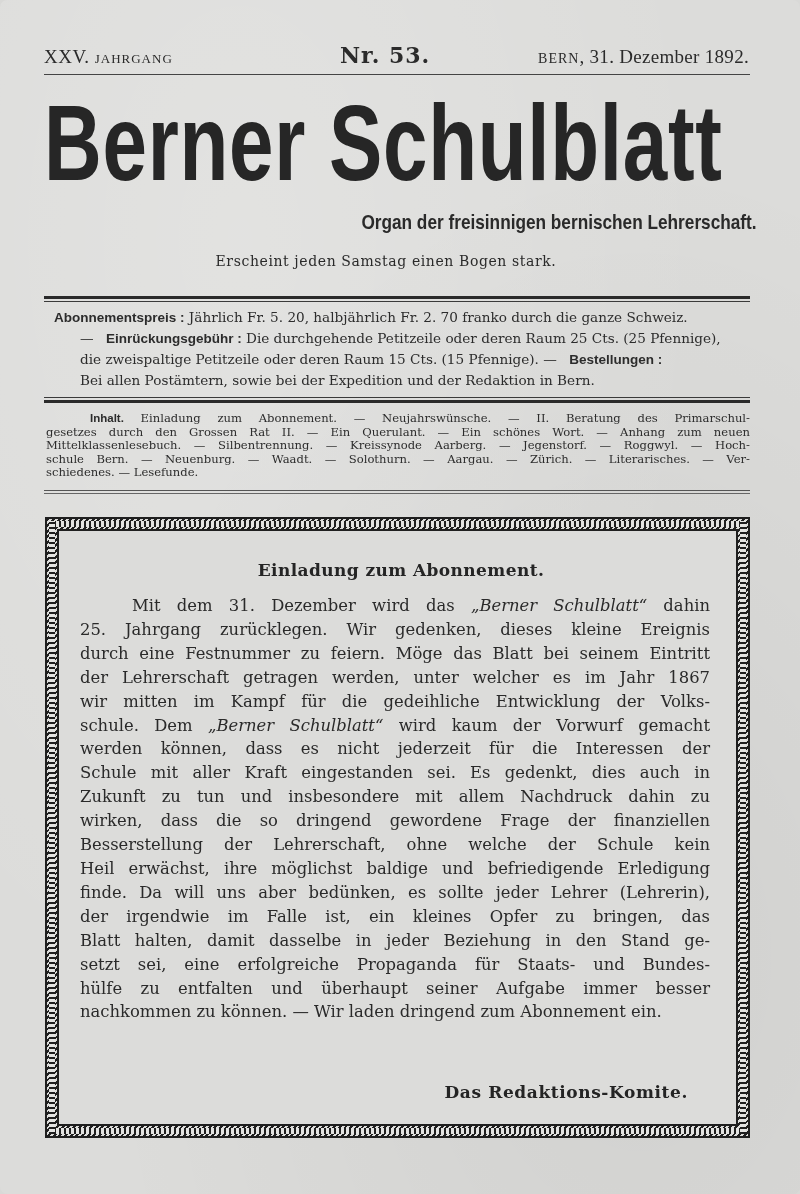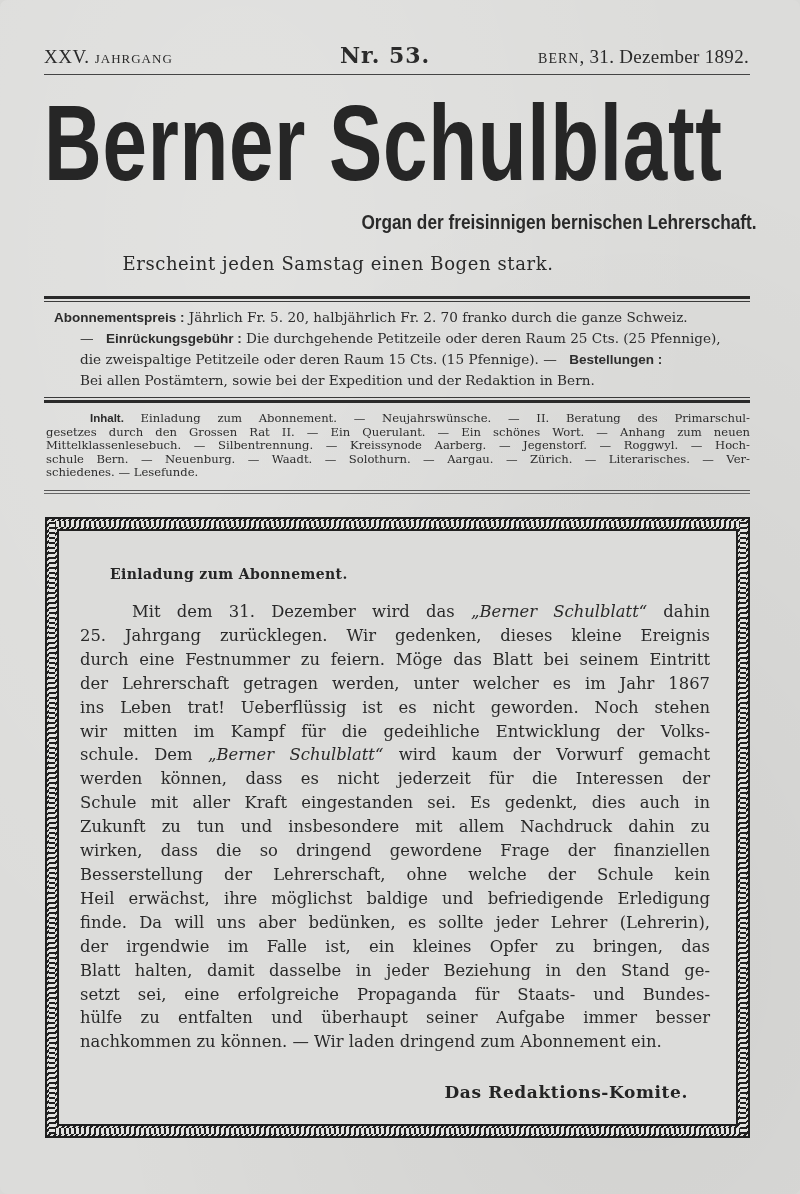--- a/index.html
+++ b/index.html
@@ -40,21 +40,21 @@
     width: 954px; text-align: left;
   }
   .subtitle {
     position: absolute; left: 0; width: 800px; top: 210px; text-align: right;
     font-family: "Liberation Sans", sans-serif; font-weight: bold; font-size: 21px;
     color: #2a2a2a;
   }
   .subtitle span { display: inline-block; transform: scaleX(0.82); }
   .tagline {
     position: absolute; left: 0; width: 676px; top: 253px; text-align: center;
-    font-family: "DejaVu Serif", serif; font-size: 18px; letter-spacing: 0.6px; color: #2a2a2a;
+    font-family: "DejaVu Serif", serif; font-size: 14px; letter-spacing: 0.6px; color: #2a2a2a; padding-left: 48px;
   }
   .double-rule { position: absolute; left: 44px; width: 706px; }
   .double-rule .a { height: 3px; background: #2a2a2a; }
   .double-rule .b { height: 1px; background: #3a3a3a; margin-top: 2px; }
   .double-rule.inv .a { height: 1px; background: #3a3a3a; }
   .double-rule.inv .b { height: 3px; background: #2a2a2a; margin-top: 2px; }
   .abo {
     position: absolute; left: 46px; top: 307px; width: 704px;
     font-family: "DejaVu Serif", serif; font-size: 13.6px; line-height: 20px; color: #2c2c2c;
     text-align: justify;
@@ -84,22 +84,22 @@
   .frame .rope-h {
     position: absolute; left: 2px; right: 2px; height: 6px;
     background: repeating-linear-gradient(90deg, #1f1f1f 0 2px, #e4e4e2 2px 5px);
   }
   .frame .rope-v {
     position: absolute; top: 2px; bottom: 2px; width: 6px;
     background: repeating-linear-gradient(0deg, #1f1f1f 0 2px, #e4e4e2 2px 5px);
   }
   .article { position: absolute; left: 80px; top: 548px; width: 630px; }
   .article h1 {
-    margin: 18px; font-family: "DejaVu Serif", serif; font-weight: bold;
-    font-size: 14px; letter-spacing: 0.4px; color: #252525; padding-left: 12px;
+    margin: 12px; text-align: center; font-family: "DejaVu Serif", serif; font-weight: bold;
+    font-size: 17px; letter-spacing: 0.4px; color: #252525; padding-left: 12px;
   }
   .article .body {
     margin-top: 14px; font-family: "DejaVu Serif", serif; font-size: 16.4px;
     line-height: 23.9px; color: #2a2a2a;
   }
   .article .body .line { display: block; white-space: nowrap; text-align: justify; text-align-last: justify; }
   .article .body .line.last { text-align-last: left; }
   .article .body .first { padding-left: 52px; }
   .article .body i { font-style: italic; }
   .signature {
@@ -161,21 +161,20 @@
     <div class="inner-bg"></div>
   </div>
 
   <div class="article">
     <h1>Einladung zum Abonnement.</h1>
     <div class="body">
       <span class="line first"><span>Mit dem 31. Dezember wird das </span><i>„Berner Schulblatt“</i><span> dahin</span></span>
       <span class="line">25. Jahrgang zurücklegen. Wir gedenken, dieses kleine Ereignis</span>
       <span class="line">durch eine Festnummer zu feiern. Möge das Blatt bei seinem Eintritt</span>
       <span class="line">der Lehrerschaft getragen werden, unter welcher es im Jahr 1867</span>
-      <span class="line">ins Leben trat! Ueberflüssig ist es nicht geworden. Noch stehen</span>
       <span class="line">wir mitten im Kampf für die gedeihliche Entwicklung der Volks-</span>
       <span class="line"><span>schule. Dem </span><i>„Berner Schulblatt“</i><span> wird kaum der Vorwurf gemacht</span></span>
       <span class="line">werden können, dass es nicht jederzeit für die Interessen der</span>
       <span class="line">Schule mit aller Kraft eingestanden sei. Es gedenkt, dies auch in</span>
       <span class="line">Zukunft zu tun und insbesondere mit allem Nachdruck dahin zu</span>
       <span class="line">wirken, dass die so dringend gewordene Frage der finanziellen</span>
       <span class="line">Besserstellung der Lehrerschaft, ohne welche der Schule kein</span>
       <span class="line">Heil erwächst, ihre möglichst baldige und befriedigende Erledigung</span>
       <span class="line">finde. Da will uns aber bedünken, es sollte jeder Lehrer (Lehrerin),</span>
       <span class="line">der irgendwie im Falle ist, ein kleines Opfer zu bringen, das</span>

